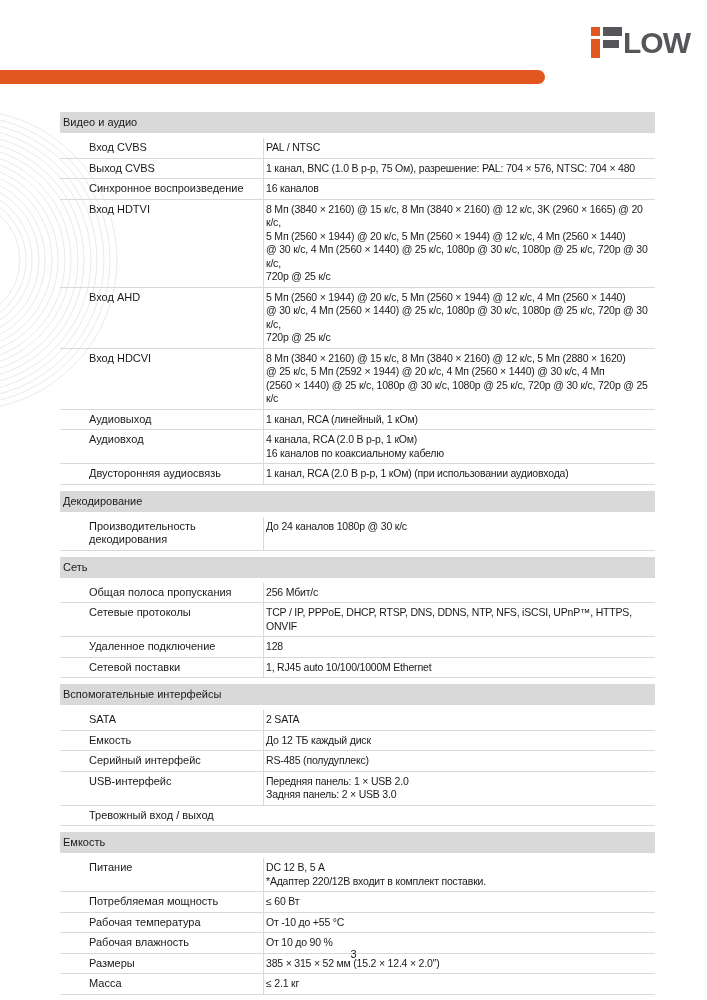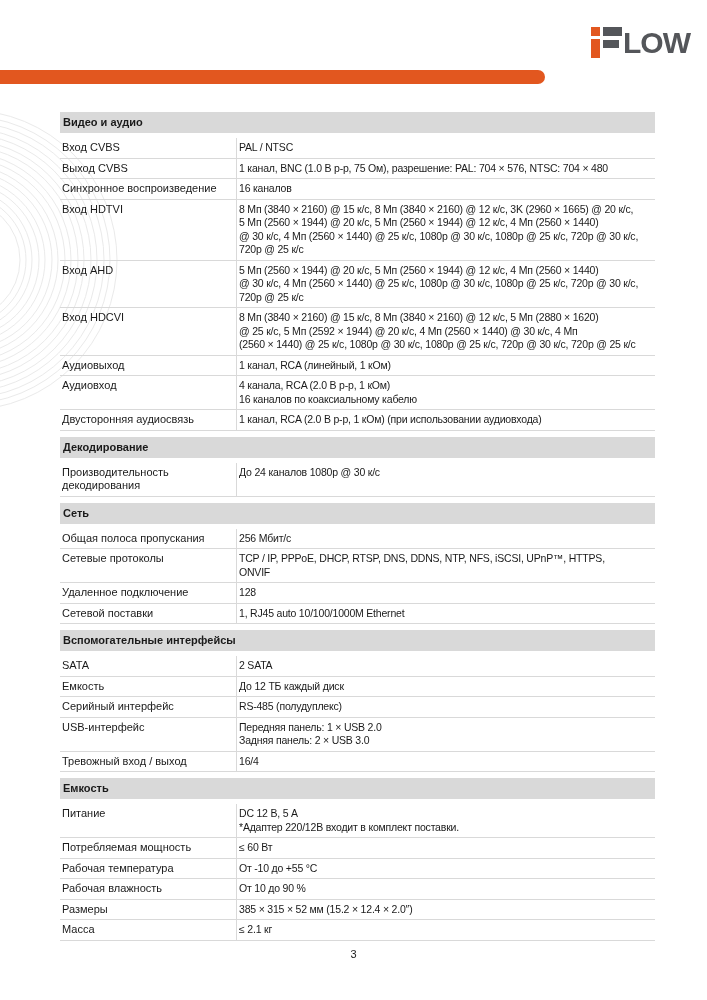--- a/index.html
+++ b/index.html
@@ -24,27 +24,27 @@
   .accent-bar {
     position:absolute; top:70px; left:0; width:545px; height:14px;
     background:#E2571F; border-radius:0 7px 7px 0;
   }
   
   .swirl { position:absolute; left:0; top:85px; width:120px; height:350px; }
   .swirl circle { fill:none; stroke:#EAEAEA; stroke-width:1; }
   
   .spec-table { position:absolute; left:60px; top:112px; width:595px; }
   .section-header {
-    background:#D9D9D9; font-weight:bold; font-size:11px;
+    background:#D9D9D9; font-weight:normal; font-size:11px;
     padding:4px 5px 4px 3px; margin:6px 0 5px 0; line-height:13px;
   }
   .section-header:first-child { margin-top:0; }
   .row { display:flex; border-bottom:1px solid #D9D9D9; }
   .cell { padding:3px 4px 3px 2px; font-size:11px; line-height:13.5px; }
-  .cell.label { width:176px; flex:none; }
+  .cell.label { width:176px; flex:none;margin-left:27px; }
   .cell.value {
     flex:1; border-left:1px solid #D9D9D9; 
     white-space:pre-line; font-size:10.5px; letter-spacing:-0.2px;
   }
   
   .footer {
     position:absolute; left:0; top:948px; width:100%;
     text-align:center; font-size:11px;
   }
 </style>
@@ -166,21 +166,20 @@
         <div class="cell label">Серийный интерфейс</div>
         <div class="cell value">RS-485 (полудуплекс)</div>
       </div>
       <div class="row">
         <div class="cell label">USB-интерфейс</div>
         <div class="cell value">Передняя панель: 1 × USB 2.0
 Задняя панель: 2 × USB 3.0</div>
       </div>
       <div class="row">
         <div class="cell label">Тревожный вход / выход</div>
-        <div class="cell value">16/4</div>
       </div>
       <div class="section-header">Емкость</div>
       <div class="row">
         <div class="cell label">Питание</div>
         <div class="cell value">DC 12 В, 5 А
 *Адаптер 220/12В входит в комплект поставки.</div>
       </div>
       <div class="row">
         <div class="cell label">Потребляемая мощность</div>
         <div class="cell value">≤ 60 Вт</div>

